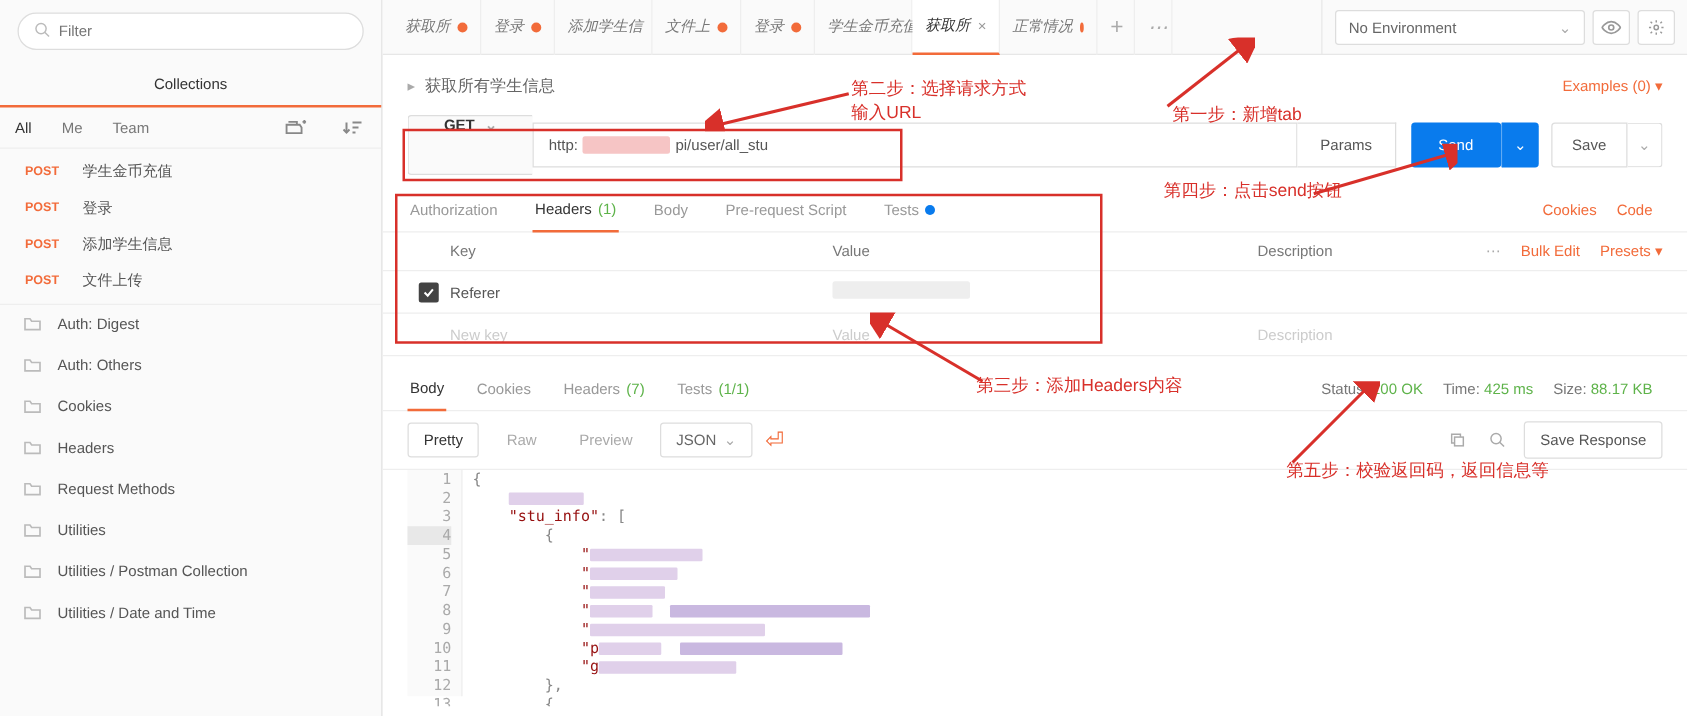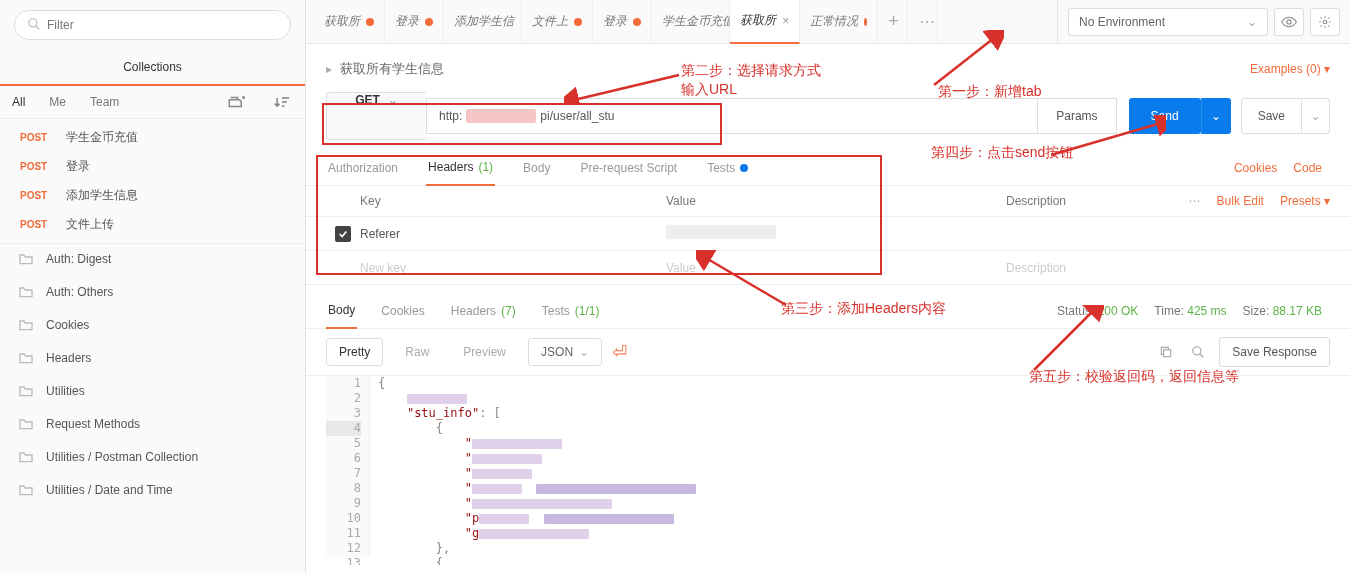--- a/index.html
+++ b/index.html
@@ -166,27 +166,27 @@
       <div class="coll-item">
           <span class="folder-icon"><svg width="16" height="14" viewBox="0 0 24 20" fill="none" stroke="currentColor" stroke-width="2">
               <path d="M3 4h6l2 3h10v10H3z"></path>
             </svg></span>
           <span>Headers</span>
         </div>
       <div class="coll-item">
           <span class="folder-icon"><svg width="16" height="14" viewBox="0 0 24 20" fill="none" stroke="currentColor" stroke-width="2">
               <path d="M3 4h6l2 3h10v10H3z"></path>
             </svg></span>
+          <span>Request Methods</span>
+        </div>
+      <div class="coll-item">
+          <span class="folder-icon"><svg width="16" height="14" viewBox="0 0 24 20" fill="none" stroke="currentColor" stroke-width="2">
+              <path d="M3 4h6l2 3h10v10H3z"></path>
+            </svg></span>
           <span>Utilities</span>
-        </div>
-      <div class="coll-item">
-          <span class="folder-icon"><svg width="16" height="14" viewBox="0 0 24 20" fill="none" stroke="currentColor" stroke-width="2">
-              <path d="M3 4h6l2 3h10v10H3z"></path>
-            </svg></span>
-          <span>Request Methods</span>
         </div>
       <div class="coll-item">
           <span class="folder-icon"><svg width="16" height="14" viewBox="0 0 24 20" fill="none" stroke="currentColor" stroke-width="2">
               <path d="M3 4h6l2 3h10v10H3z"></path>
             </svg></span>
           <span>Utilities / Postman Collection</span>
         </div>
       <div class="coll-item">
           <span class="folder-icon"><svg width="16" height="14" viewBox="0 0 24 20" fill="none" stroke="currentColor" stroke-width="2">
               <path d="M3 4h6l2 3h10v10H3z"></path>

